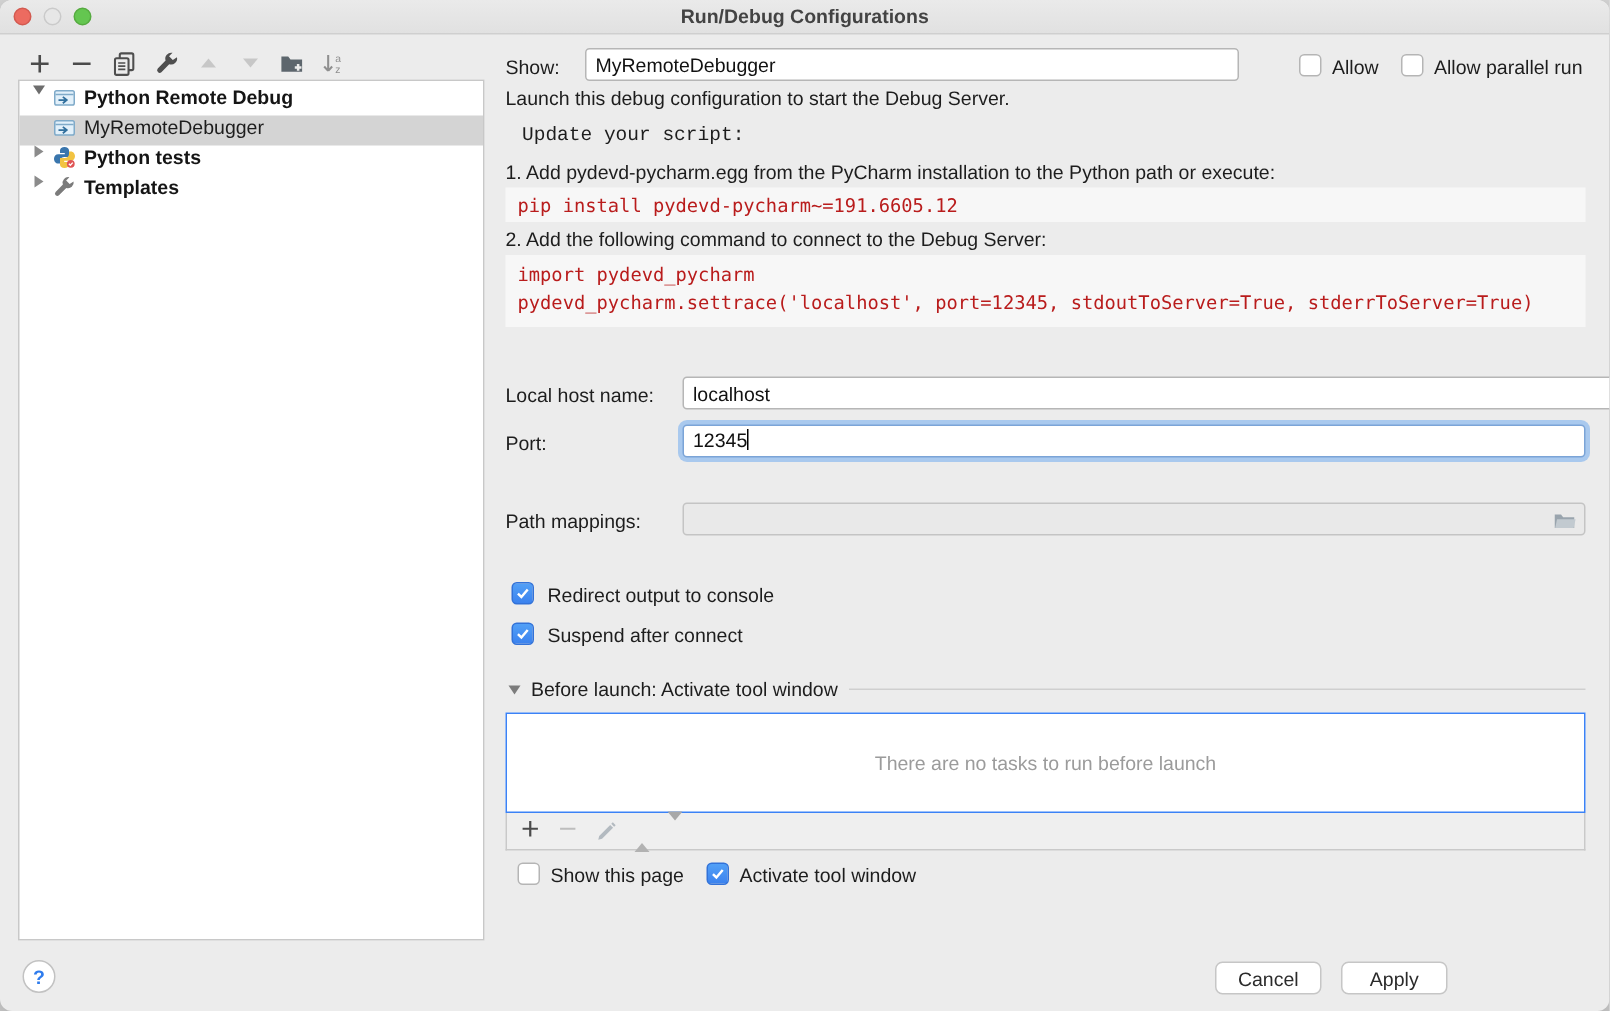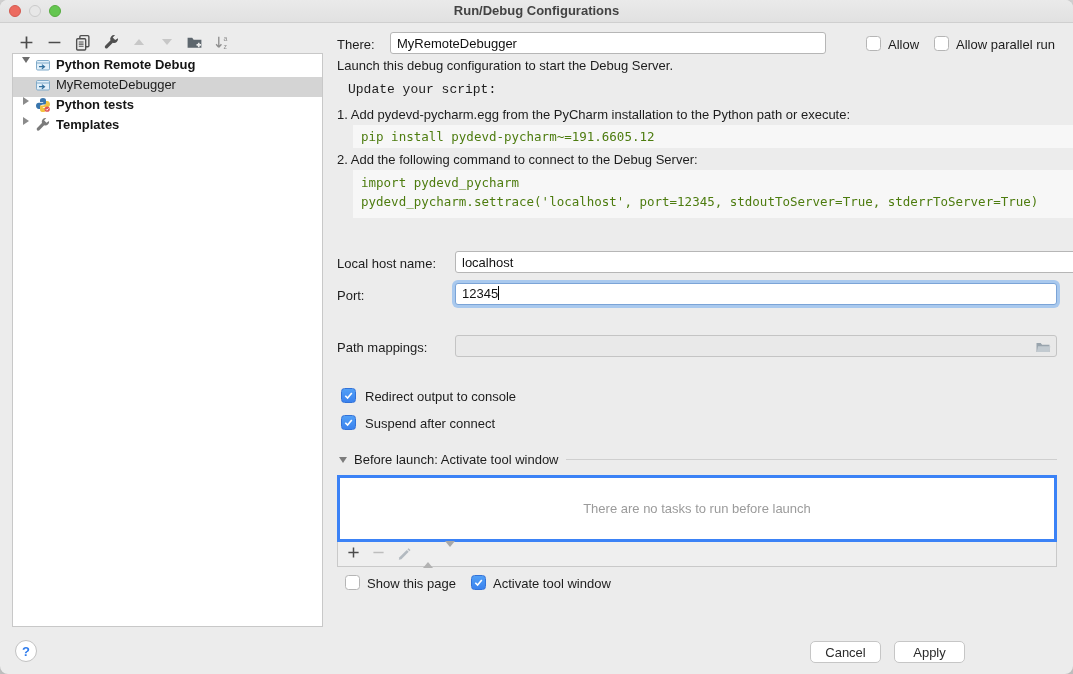--- a/index.html
+++ b/index.html
@@ -34,31 +34,31 @@
   .indent1{margin-left:22px;}
   
   .abs{position:absolute;white-space:nowrap;}
   .field{position:absolute;box-sizing:border-box;height:22px;background:#fff;
          border:1px solid #b6b6b6;border-radius:3px;font-size:13px;padding:0 6px;
          font-family:"Liberation Sans",sans-serif;color:#111;}
   .field.focused{border:1px solid #7ba4d7;box-shadow:0 0 0 3px #a9c9ee;}
   .field.disabled{background:#e9e9e9;border:1px solid #c4c4c4;}
   .caret{display:inline-block;width:1px;height:14px;background:#000;vertical-align:-2px;}
   .codebar{position:absolute;background:#f7f7f7;font-family:"DejaVu Sans Mono","Liberation Mono",monospace;
-           font-size:12.5px;color:#4d7c0f;line-height:19px;padding:2px 8px;box-sizing:border-box;margin-left:16px;}
+           font-size:12.5px;color:#b91c1c;line-height:19px;padding:2px 8px;box-sizing:border-box;}
   
   .cb{position:absolute;width:15px;height:15px;box-sizing:border-box;border:1px solid #b5b5b5;
       border-radius:3.5px;background:#fff;display:flex;align-items:center;justify-content:center;}
   .cb.on{background:linear-gradient(#52a0f7,#3b82ee);border:1px solid #3272d8;}
   .cb svg{display:block;}
   .cblabel{position:absolute;font-size:13px;color:#1d1d1d;}
   
   .section-head{position:absolute;display:flex;align-items:center;gap:7px;text-align:center;}
   .section-head .hr{flex:1;height:1px;background:#cfcfcf;}
-  .taskbox{position:absolute;background:#fff;border:3px solid #3b82f6;box-sizing:border-box;
+  .taskbox{position:absolute;background:#fff;border:1px solid #3b82f6;box-sizing:border-box;
            display:flex;align-items:center;justify-content:center;color:#9b9b9b;}
   .tasktb{position:absolute;background:#efefef;border:1px solid #c9c9c9;border-top:none;
           box-sizing:border-box;display:flex;align-items:center;gap:12px;padding-left:9px;}
   
   .btn{position:absolute;width:71px;height:22px;box-sizing:border-box;border:1px solid #c6c6c6;
        border-radius:5px;background:#fff;font-size:13px;color:#2b2b2b;display:flex;
        align-items:center;justify-content:center;}
   .btn.primary{background:linear-gradient(#4a94f8,#3472e8);border:1px solid #2e68d8;color:#fff;margin-top:48px;}
   .helpbtn{position:absolute;left:15px;top:640px;width:22px;height:22px;border-radius:50%;
            background:#fff;border:1px solid #c2c2c2;box-sizing:border-box;color:#2f7ced;
@@ -165,21 +165,21 @@
         </span>
       <span class="ticon">
         <svg width="15" height="15" viewBox="0 0 16 16">
             <path fill="#7b7b7b" d="M15 4.2a4 4 0 0 1-5.2 4.6l-5.2 5.3a1.7 1.7 0 0 1-2.4-2.4L7.4 6.4A4 4 0 0 1 12 1.2L9.7 3.5l2.5 2.5L15 4.2z"></path>
           </svg>
       </span>
       <span class="lab b">Templates</span>
     </div>
   </div>
 
-  <div class="abs" style="left:337px;top:37px;">There:</div>
+  <div class="abs" style="left:337px;top:37px;">Show:</div>
   <input class="field" style="left: 390px; top: 32px; width: 436px;" value="MyRemoteDebugger">
   <span class="cb" style="left:866px;top:36px;"></span>
   <span class="cblabel" style="left:888px;top:37px;">Allow</span>
   <span class="cb" style="left:934px;top:36px;"></span>
   <span class="cblabel" style="left:956px;top:37px;">Allow parallel run</span>
 
   <div class="abs" style="left:337px;top:58px;">Launch this debug configuration to start the Debug Server.</div>
   <div class="abs" style="left:348px;top:82px;font-family:Liberation Mono, monospace;">Update your script:</div>
   <div class="abs" style="left:337px;top:107px;">1. Add pydevd-pycharm.egg from the PyCharm installation to the Python path or execute:</div>
   <div class="codebar" style="left:337px;top:125px;width:720px;height:23px;">pip install pydevd-pycharm~=191.6605.12</div>

